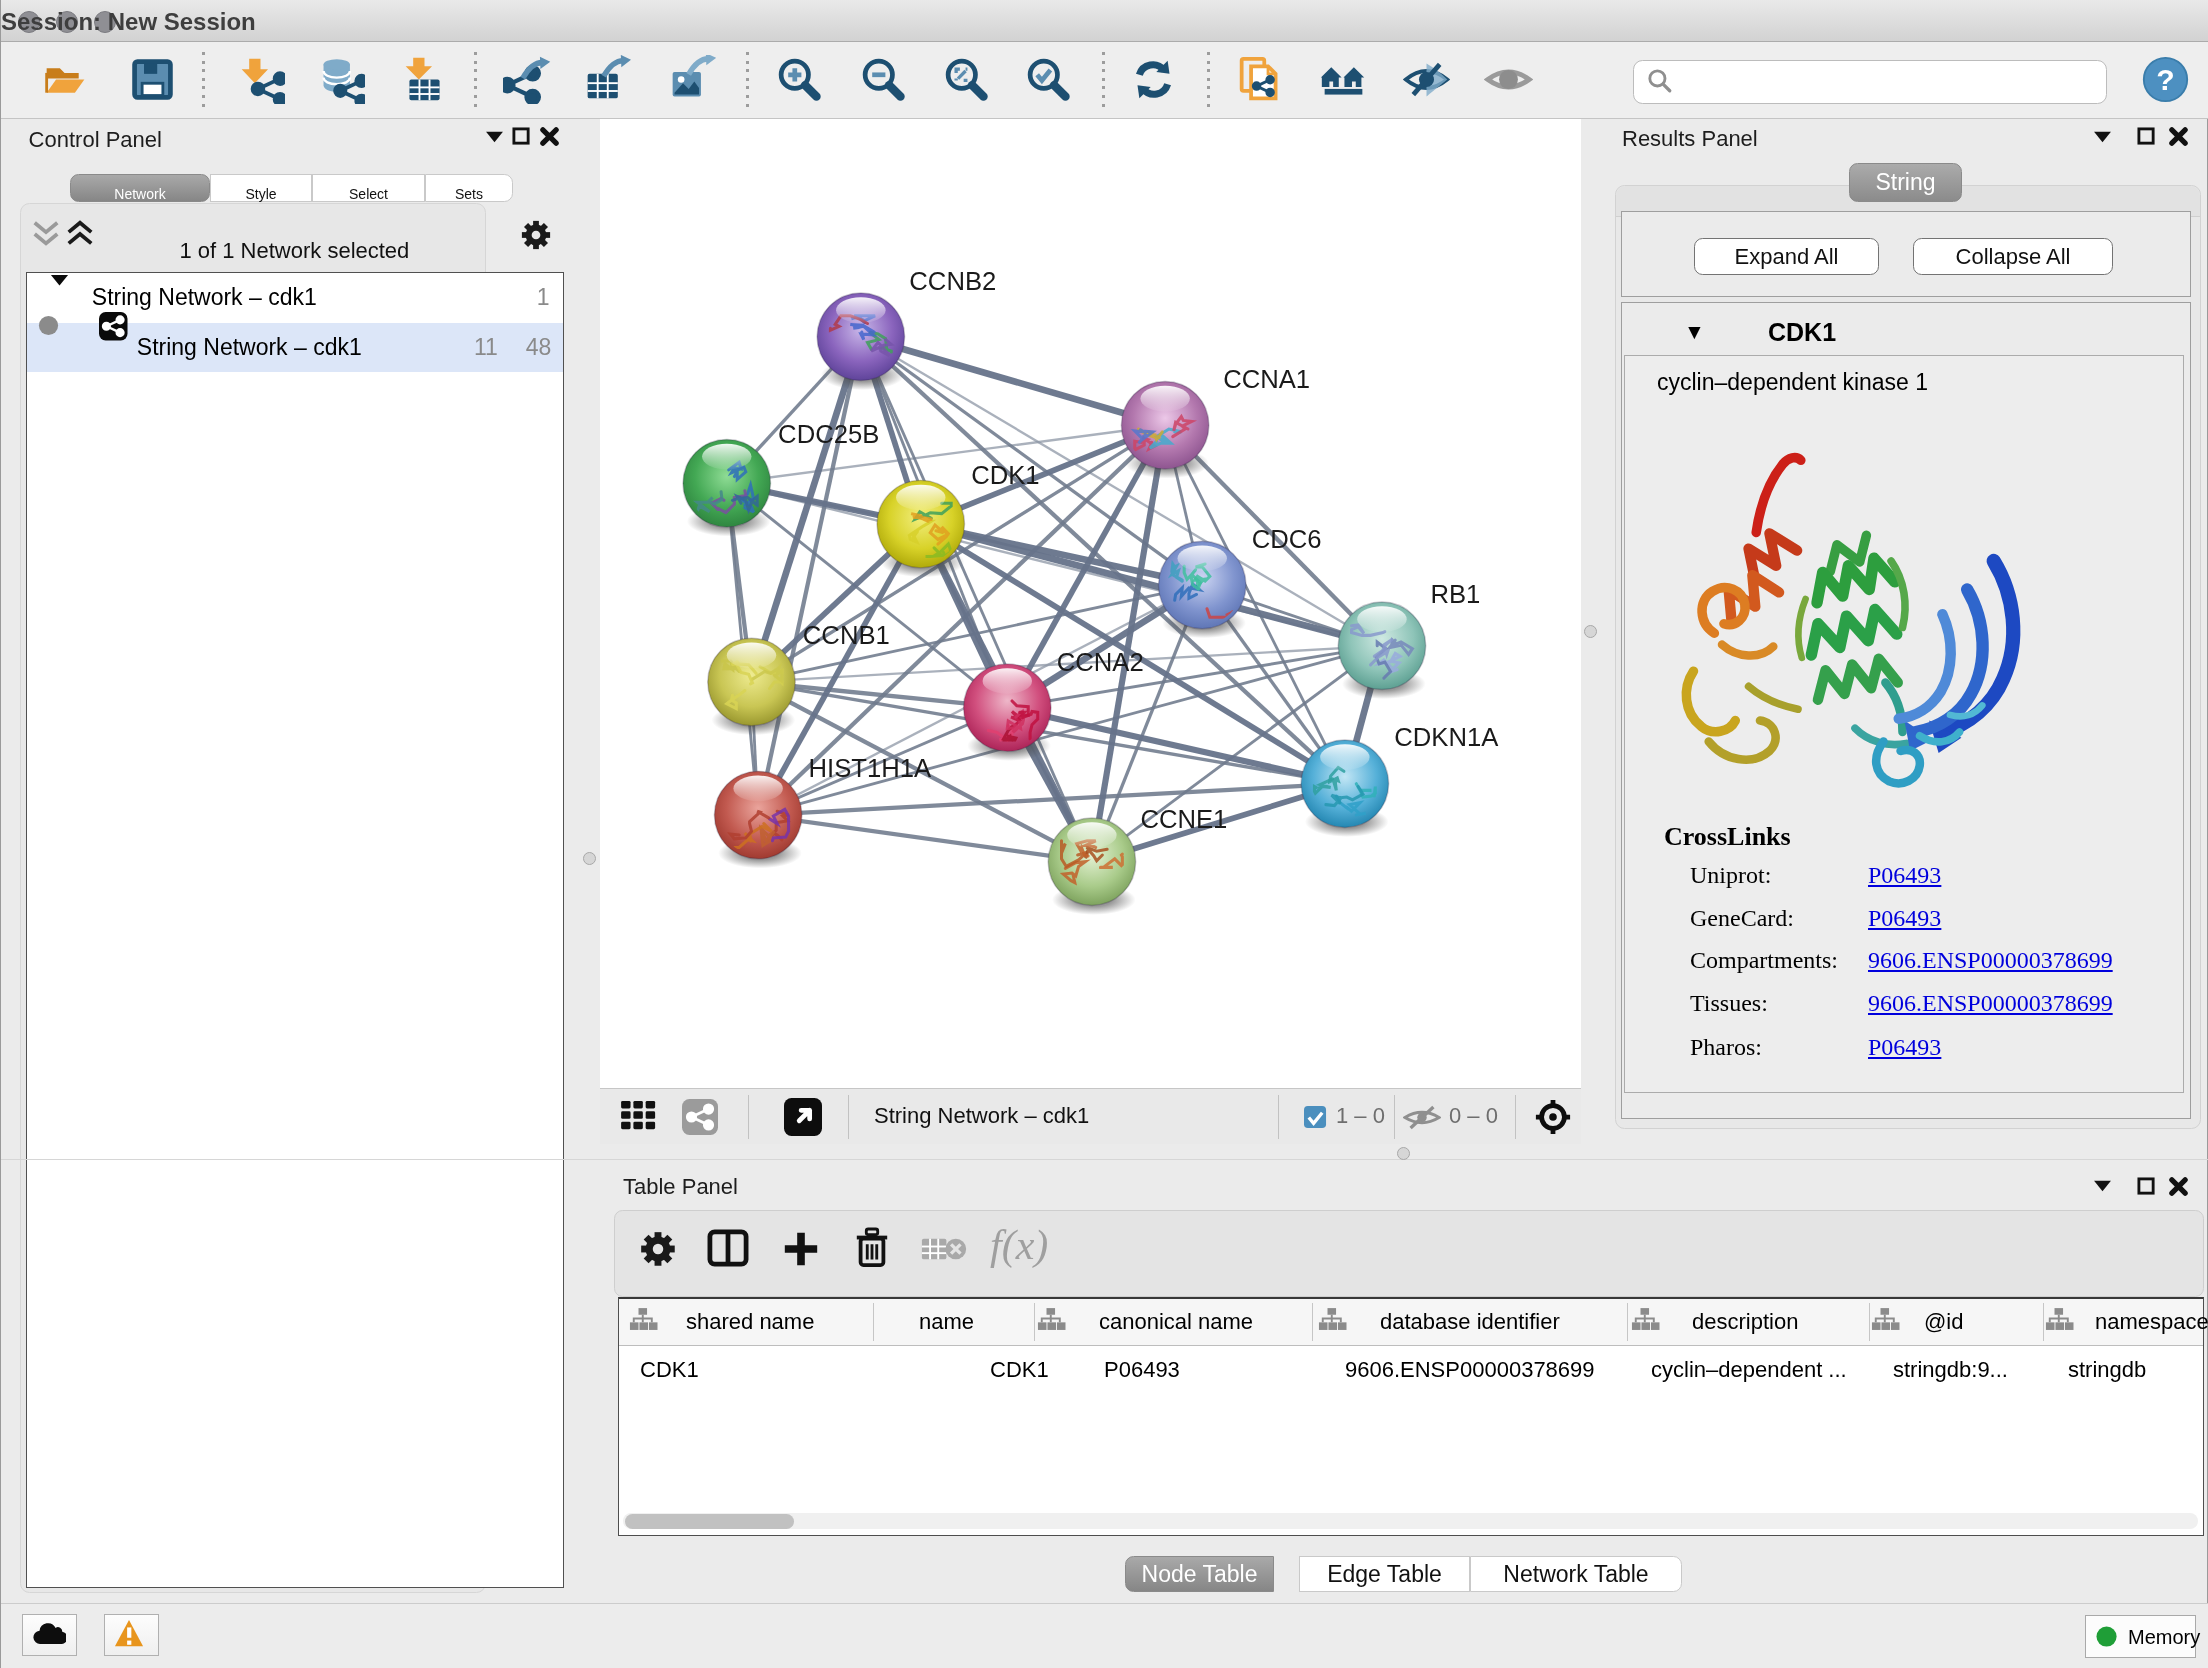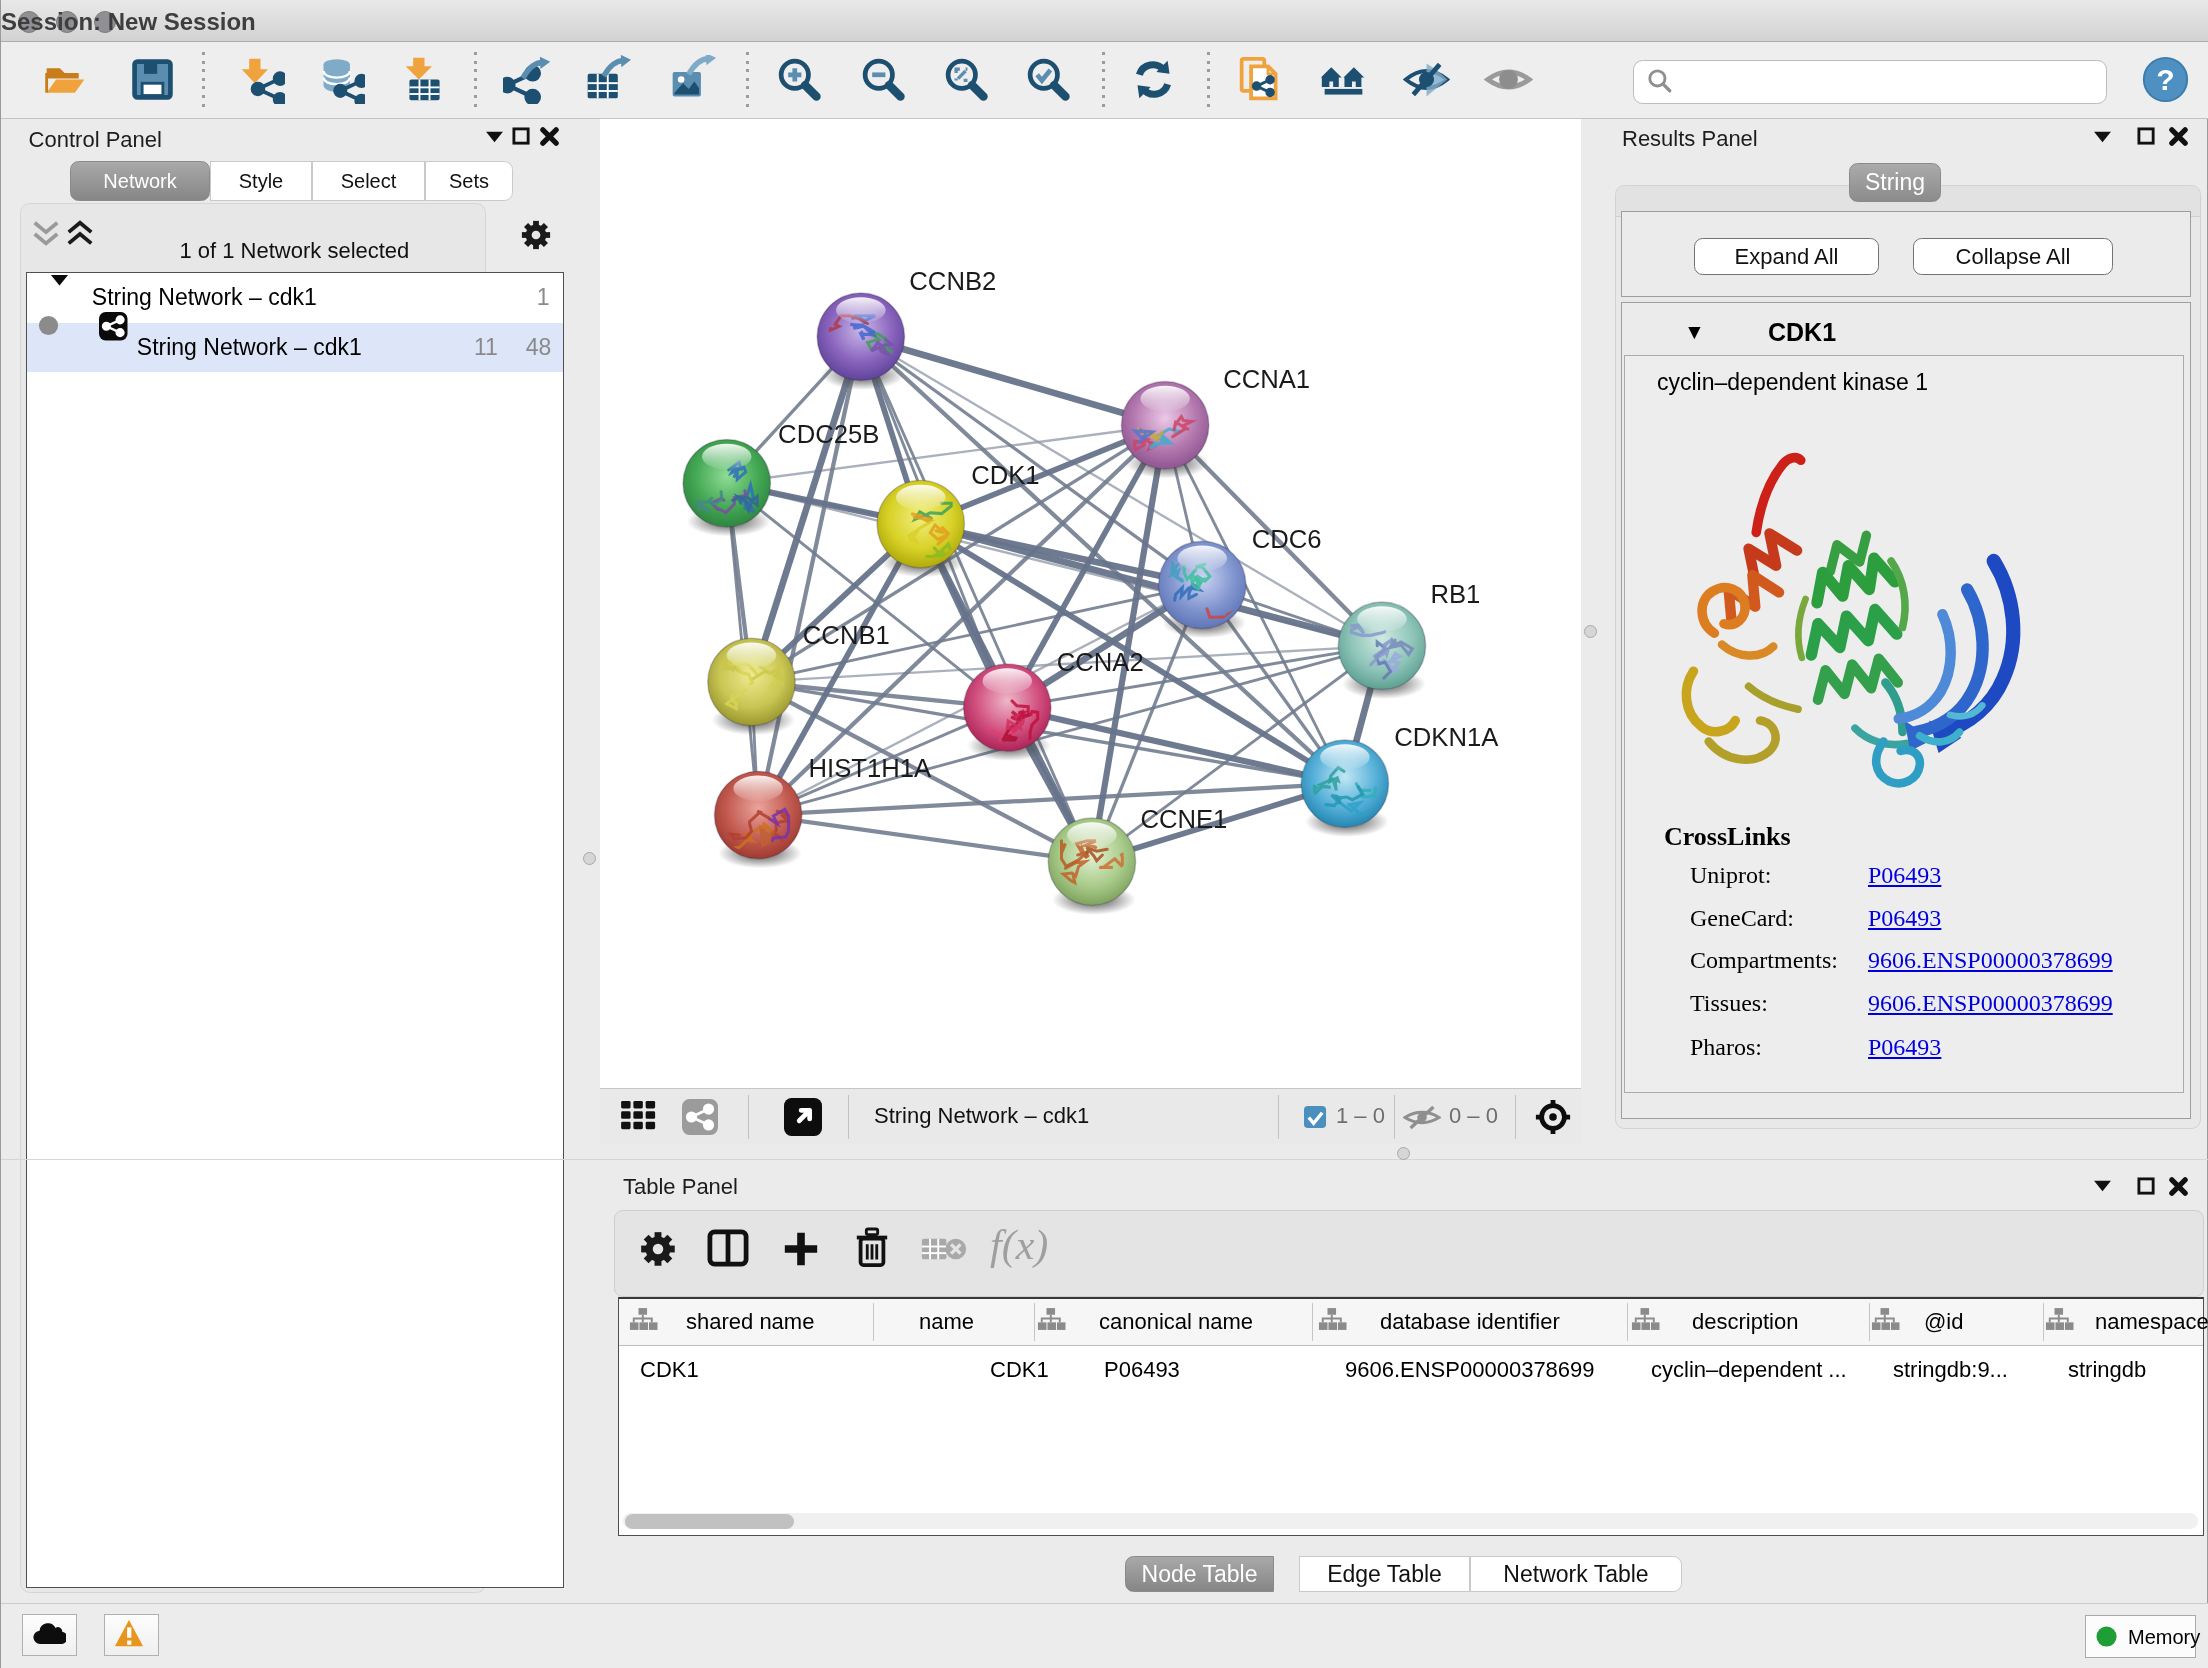--- a/index.html
+++ b/index.html
@@ -23,21 +23,21 @@
     background-image:repeating-linear-gradient(#9c9c9c 0 2.9px, transparent 2.9px 8.6px); }
   #searchbox { position:absolute; left:1632px; top:18px; width:474px; height:44px;
     background:#ffffff; border:1.9px solid #bcbcbc; border-radius:9.5px; }
 
   
   .panelhdr { font-size:22px; color:#1d1d1d; }
 
   
   #cp-title { position:absolute; left:27.6px; top:127px; }
   #cp-tabs { position:absolute; left:69px; top:161px; height:40px; z-index:5; }
-  .tab { position:absolute; top:0; height:40px; text-align:center; font-size:20px; line-height:38px;
+  .tab { position:absolute; top:13px; height:28px; text-align:center; font-size:14px; line-height:38px;
     background:#ffffff; border:1px solid #c9c9c9; color:#111; }
   .tabsel { background:linear-gradient(#a9a9a9, #868686); color:#ffffff; border:1px solid #8a8a8a; }
   #cp-pane { position:absolute; left:19px; top:203px; width:466px; height:1390px;
     background:#e7e7e7; border:1px solid #d6d6d6; border-radius:9.5px;padding-left:44px; }
   #cp-bar { position:absolute; left:2.9px; top:25px; width:541px; height:44px; }
   #cp-bar .lbl { position:absolute; left:0; width:100%; text-align:center; top:8.6px; font-size:22px; color:#111; }
   #cp-tree { position:absolute; left:4.8px; top:68px; width:538px; height:1316px;
     background:#ffffff; border:1.9px solid #505050; }
   .trow { position:absolute; left:0; width:100%; height:49px; font-size:23px; color:#000; }
   .trow .cnt { position:absolute; color:#8a8a8a; }
@@ -45,21 +45,21 @@
   
   #netview { position:absolute; left:599px; top:119px; width:981px; height:1025px; background:#ffffff; }
   #netfooter { position:absolute; left:0px; top:969px; width:981px; height:56px;
     background:#e9e9e9; border-top:1px solid #c6c6c6; }
   .nfsep { position:absolute; top:5.7px; height:44px; width:1px; background:#c2c2c2; }
 
   
   #rp-title { position:absolute; left:1621px; top:126px; }
   #rp-pane { position:absolute; left:1614px; top:185px; width:586px; height:944px;
     background:#e8e8e8; border:1px solid #d2d2d2; border-radius:9.5px; }
-  #stringtab { position:absolute; left:1848px; top:163px; width:92px; height:39px;
+  #stringtab { position:absolute; left:1848px; top:163px; width:113px; height:39px;
     background:linear-gradient(#ababab, #8b8b8b); border:1px solid #8a8a8a; border-radius:8.6px;
     color:#fff; font-size:23px; text-align:center; line-height:37px; }
   .rbox { position:absolute; background:#ebebeb; border:1px solid #9e9e9e; }
   .btn { position:absolute; background:#ffffff; border:1px solid #737373; border-radius:8.6px;
     font-size:22px; color:#111; text-align:center; }
   .serif { font-family:"Liberation Serif", serif; }
   .rlink { color:#0000dd; text-decoration:underline; font-family:"Liberation Serif", serif; }
 
   
   #tp-divider { position:absolute; left:0px; top:1159px; width:2208px; height:1px; background:#d6d6d6; }

